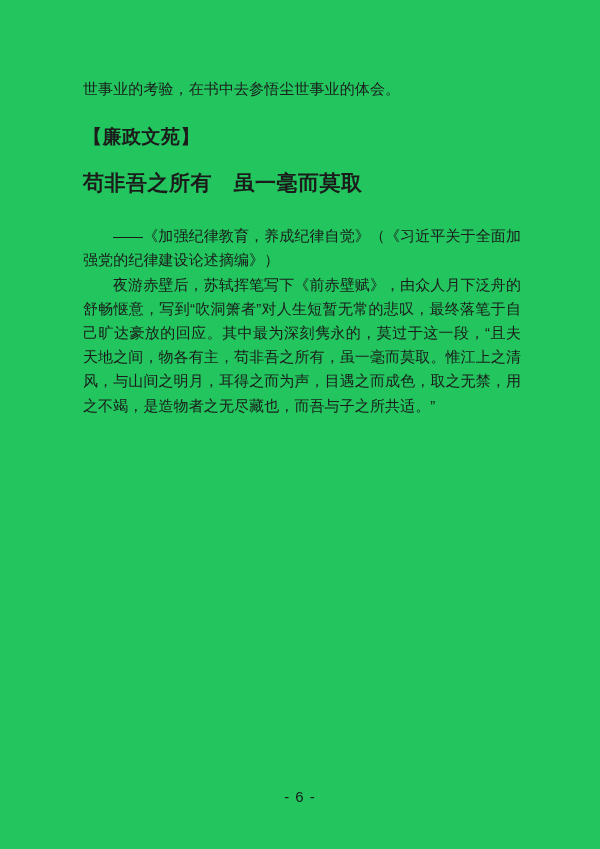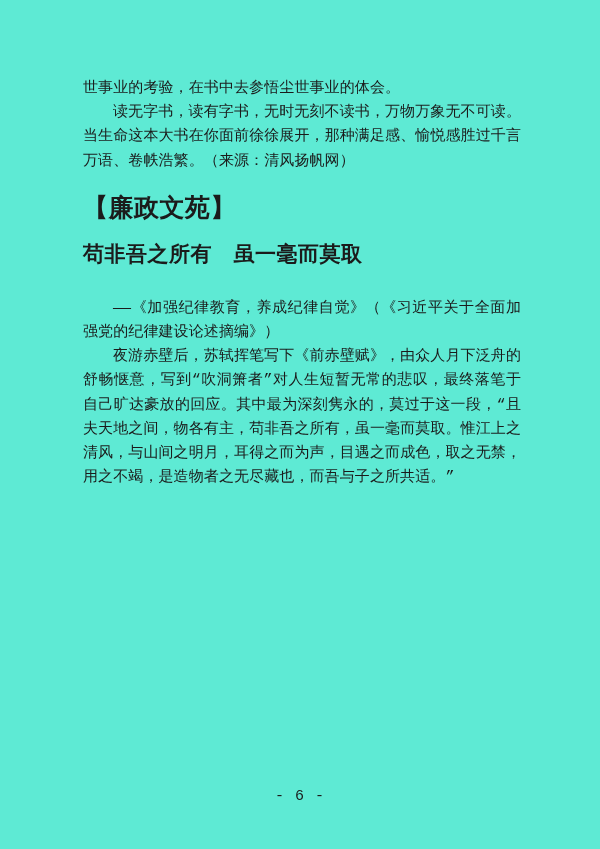--- a/index.html
+++ b/index.html
@@ -4,22 +4,22 @@
 <style>
   html, body {
     margin: 0;
     padding: 0;
     background: #ffffff;
   }
   .page {
     position: relative;
     width: 600px;
     height: 849px;
-    background: #5eead4;
-    font-family: Liberation Mono, monospace;
+    background: #22c55e;
+    font-family: Liberation Sans, sans-serif;
     color: #1b1b1b;
     overflow: hidden;
   }
   .text-col {
     position: absolute;
     left: 83px;
     top: 77px;
     width: 438px;
   }
   p.body {
@@ -30,21 +30,21 @@
     text-align: justify;
     text-justify: inter-character;
     text-indent: 2em;
     word-break: break-all;
   }
   p.body.no-indent {
     text-indent: 0;
   }
   .section-header {
     margin: 23px 0 0 0;
-    font-size: 25px;
+    font-size: 19px;
     font-weight: bold;
     line-height: 26px;
     letter-spacing: 0.5px;
   }
   .article-title {
     margin: 19px 0 27px 0;
     font-size: 21px;
     font-weight: bold;
     line-height: 28px;
     text-align: left;
@@ -59,20 +59,19 @@
     font-size: 15px;
     letter-spacing: 1px;
   }
 </style>
 </head>
 <body>
 
 <div class="page">
   <div class="text-col">
     <p class="body no-indent">世事业的考验，在书中去参悟尘世事业的体会。</p>
-    <p class="body">读无字书，读有字书，无时无刻不读书，万物万象无不可读。当生命这本大书在你面前徐徐展开，那种满足感、愉悦感胜过千言万语、卷帙浩繁。（来源：清风扬帆网）</p>
     <div class="section-header">【廉政文苑】</div>
     <div class="article-title">苟非吾之所有　虽一毫而莫取</div>
     <p class="body">——《加强纪律教育，养成纪律自觉》（《习近平关于全面加强党的纪律建设论述摘编》）</p>
     <p class="body">夜游赤壁后，苏轼挥笔写下《前赤壁赋》，由众人月下泛舟的舒畅惬意，写到“吹洞箫者”对人生短暂无常的悲叹，最终落笔于自己旷达豪放的回应。其中最为深刻隽永的，莫过于这一段，“且夫天地之间，物各有主，苟非吾之所有，虽一毫而莫取。惟江上之清风，与山间之明月，耳得之而为声，目遇之而成色，取之无禁，用之不竭，是造物者之无尽藏也，而吾与子之所共适。”</p>
   </div>
   <div class="page-footer">- 6 -</div>
 </div>
 
 </body></html>

